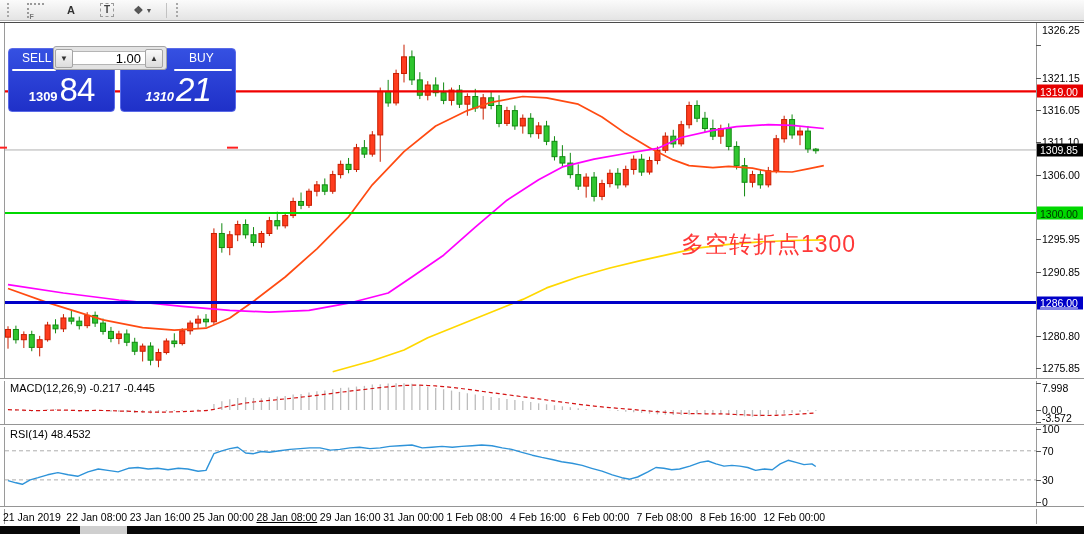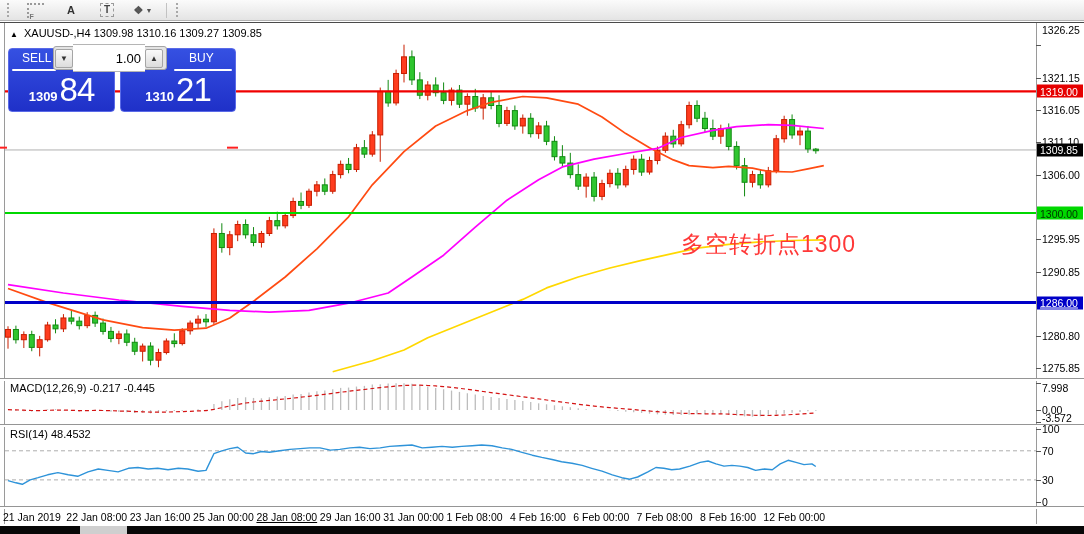--- a/index.html
+++ b/index.html
@@ -34,21 +34,21 @@
   .bp-right{left:112px;top:2px;width:116px;height:64px;}
   .bp-label{position:absolute;top:5px;font-size:12px;color:#fff;z-index:8;}
   .bp-underline{position:absolute;top:23px;height:2px;background:#fff;z-index:8;border-radius:1px;}
   .price-row{position:absolute;bottom:3px;display:flex;align-items:baseline;justify-content:center;gap:2px;z-index:8;color:#fff;}
   .p-small{font-size:13px;font-weight:700;}
   .p-big{font-size:33px;font-weight:400;letter-spacing:-1px;}
   #vol-ctl{position:absolute;left:45px;top:0;width:114px;height:24px;background:#e3e3e3;
            border:1px solid #a5a5a5;border-radius:3px;z-index:9;display:flex;align-items:center;box-sizing:border-box;padding:1px;}
   .spin{width:18px;height:19px;background:linear-gradient(#fafafa,#dcdcdc);border:1px solid #a5a5a5;
         display:flex;align-items:center;justify-content:center;font-size:8px;color:#333;box-sizing:border-box;border-radius:2px;}
-  #vol-input{width:72px;height:28px;border:1px solid #b5b5b5;border-left:none;border-right:none;
+  #vol-input{width:72px;height:14px;border:1px solid #b5b5b5;border-left:none;border-right:none;
              font-size:13px;text-align:right;padding:0 4px;box-sizing:border-box;font-family:"Liberation Sans",sans-serif;}
   
   .pane-label{font-size:11px;color:#000;z-index:4;}
   #annotation{font-size:23px;color:#ff3838;z-index:4;letter-spacing:1px;}
   .scale-lbl{position:absolute;left:1042px;font-size:10.5px;color:#000;transform:translateY(-50%);white-space:nowrap;}
   .scale-dash{position:absolute;left:1036px;width:5px;height:1px;background:#555;}
   .badge{position:absolute;left:1037px;width:46px;height:13px;font-size:10.5px;display:flex;align-items:center;
          justify-content:flex-start;padding-left:3px;transform:translateY(-50%);box-sizing:border-box;z-index:5;}
   .x-lbl{position:absolute;top:511px;font-size:10.5px;color:#000;white-space:nowrap;}
   #bottom-strip{left:0;top:526px;width:1084px;height:8px;background:#070707;}
@@ -403,26 +403,20 @@
       <line x1="792.08" y1="410" x2="792.08" y2="412.68" stroke="#bdbdbd" stroke-width="1.3"></line>
       <line x1="800" y1="410" x2="800" y2="412.01" stroke="#bdbdbd" stroke-width="1.3"></line>
       <line x1="807.92" y1="410" x2="807.92" y2="411.34" stroke="#bdbdbd" stroke-width="1.3"></line>
       <line x1="815.84" y1="410" x2="815.84" y2="410.72695" stroke="#bdbdbd" stroke-width="1.3"></line>
       <path d="M8.0 409.7 L15.9 409.9 L23.8 410.2 L31.8 410.5 L39.7 410.6 L47.6 410.3 L55.5 410.1 L63.4 410.1 L71.4 410.3 L79.3 410.6 L87.2 410.6 L95.1 410.4 L103.0 410.5 L111.0 410.7 L118.9 411.0 L126.8 411.2 L134.7 411.6 L142.6 411.8 L150.6 412.1 L158.5 412.2 L166.4 412.1 L174.3 411.8 L182.2 411.6 L190.2 411.3 L198.1 410.9 L206.0 410.6 L213.9 409.3 L221.8 407.7 L229.8 406.0 L237.7 404.4 L245.6 403.0 L253.5 402.0 L261.4 401.2 L269.4 400.4 L277.3 399.7 L285.2 398.9 L293.1 398.1 L301.0 397.2 L309.0 396.3 L316.9 395.3 L324.8 394.3 L332.7 393.3 L340.6 392.2 L348.6 391.3 L356.5 390.3 L364.4 389.5 L372.3 388.5 L380.2 387.6 L388.2 386.8 L396.1 386.1 L404.0 385.5 L411.9 385.2 L419.8 385.2 L427.8 385.5 L435.7 385.9 L443.6 386.6 L451.5 387.4 L459.4 388.3 L467.4 389.3 L475.3 390.3 L483.2 391.5 L491.1 392.6 L499.0 393.6 L507.0 394.7 L514.9 395.7 L522.8 396.8 L530.7 397.8 L538.6 398.9 L546.6 400.0 L554.5 401.1 L562.4 402.1 L570.3 403.2 L578.2 404.2 L586.2 405.2 L594.1 406.1 L602.0 406.9 L609.9 407.6 L617.8 408.3 L625.8 408.9 L633.7 409.6 L641.6 410.3 L649.5 411.0 L657.4 411.7 L665.4 412.3 L673.3 412.8 L681.2 413.3 L689.1 413.5 L697.0 413.7 L705.0 413.8 L712.9 413.8 L720.8 413.9 L728.7 414.1 L736.6 414.5 L744.6 414.8 L752.5 415.2 L760.4 415.4 L768.3 415.5 L776.2 415.3 L784.2 415.0 L792.1 414.5 L800.0 414.0 L807.9 413.5 L815.8 412.9" fill="none" stroke="#d41414" stroke-width="1.2" stroke-dasharray="4 3"></path>
       <line x1="5" y1="450.81" x2="1036" y2="450.81" stroke="#adadad" stroke-width="1" stroke-dasharray="4 3"></line>
       <line x1="5" y1="479.89" x2="1036" y2="479.89" stroke="#adadad" stroke-width="1" stroke-dasharray="4 3"></line>
       <path d="M8.0 480.6 L15.9 482.8 L22.3 484.3 L30.2 479.9 L38.1 477.7 L47.6 474.8 L57.9 472.6 L68.2 474.8 L77.7 476.3 L88.0 471.9 L98.3 469.0 L107.8 470.4 L118.1 471.9 L128.4 468.3 L137.9 467.5 L148.2 469.0 L157.7 468.3 L168.0 469.7 L178.3 468.3 L187.8 469.0 L198.1 471.2 L206.0 470.4 L213.9 453.7 L221.8 450.8 L229.8 448.6 L237.7 447.2 L245.6 453.0 L253.5 453.7 L261.4 451.5 L269.4 452.3 L279.7 450.8 L290.0 449.4 L300.2 448.6 L309.8 447.9 L320.0 447.9 L330.3 450.1 L339.8 449.4 L350.1 447.9 L359.6 447.2 L369.9 448.6 L380.2 447.9 L389.7 446.4 L400.0 445.7 L411.9 445.0 L422.2 447.9 L431.7 447.2 L442.0 446.4 L452.3 447.2 L461.8 446.4 L472.1 445.7 L481.6 445.0 L491.9 445.7 L502.2 447.9 L511.7 449.4 L522.0 452.3 L532.3 455.2 L541.8 457.4 L552.1 459.5 L561.6 461.7 L571.9 463.2 L582.2 465.4 L591.7 468.3 L602.0 471.2 L612.3 474.8 L621.8 477.7 L629.7 479.2 L637.6 477.0 L647.9 471.9 L655.9 467.5 L663.8 468.3 L671.7 469.7 L679.6 469.0 L689.9 466.1 L700.2 462.4 L708.1 461.0 L716.0 463.9 L724.0 466.1 L731.9 465.4 L739.8 466.1 L747.7 467.5 L755.6 470.4 L764.4 469.0 L772.3 469.7 L780.2 463.9 L788.1 460.3 L796.0 462.4 L804.0 464.6 L811.9 463.9 L815.8 466.5" fill="none" stroke="#2e93d9" stroke-width="1.4" stroke-linejoin="round"></path>
     </svg>
 
-  <div class="abs" id="chart-header">
-    <span class="tri">▲</span>
-    <span>XAUUSD-,H4</span>
-    <span> </span>
-    <span>1309.98 1310.16 1309.27 1309.85</span>
-  </div>
 
   <div class="abs" id="trade-panel">
     <div class="blue-panel bp-left"></div>
     <div class="blue-panel bp-right"></div>
     <div class="bp-label" style="left:14px;">SELL</div>
     <div class="bp-label" style="left:181px;">BUY</div>
     <div class="bp-underline" style="left:4px;width:44px;"></div>
     <div class="bp-underline" style="left:166px;width:58px;"></div>
     <div id="vol-ctl">
       <div class="spin">
@@ -430,21 +424,21 @@
         </div>
       <input id="vol-input" value="1.00" style="">
       <div class="spin">
           <span>▲</span>
         </div>
     </div>
     <div class="price-row" style="left:0;width:107px;">
       <span class="p-small">1309</span>
       <span class="p-big">84</span>
     </div>
-    <div class="price-row" style="left:112px;width:116px;">
+    <div class="price-row" style="left:112px;width:116px;font-style:italic;">
       <span class="p-small">1310</span>
       <span class="p-big">21</span>
     </div>
   </div>
 
   <div class="abs" id="annotation" style="left:681px;top:229px;">多空转折点1300</div>
 
   <div class="abs pane-sep" style="top:378px;"></div>
   <div class="abs pane-sep" style="top:424px;"></div>
   <div class="abs pane-sep" style="top:506px;"></div>

